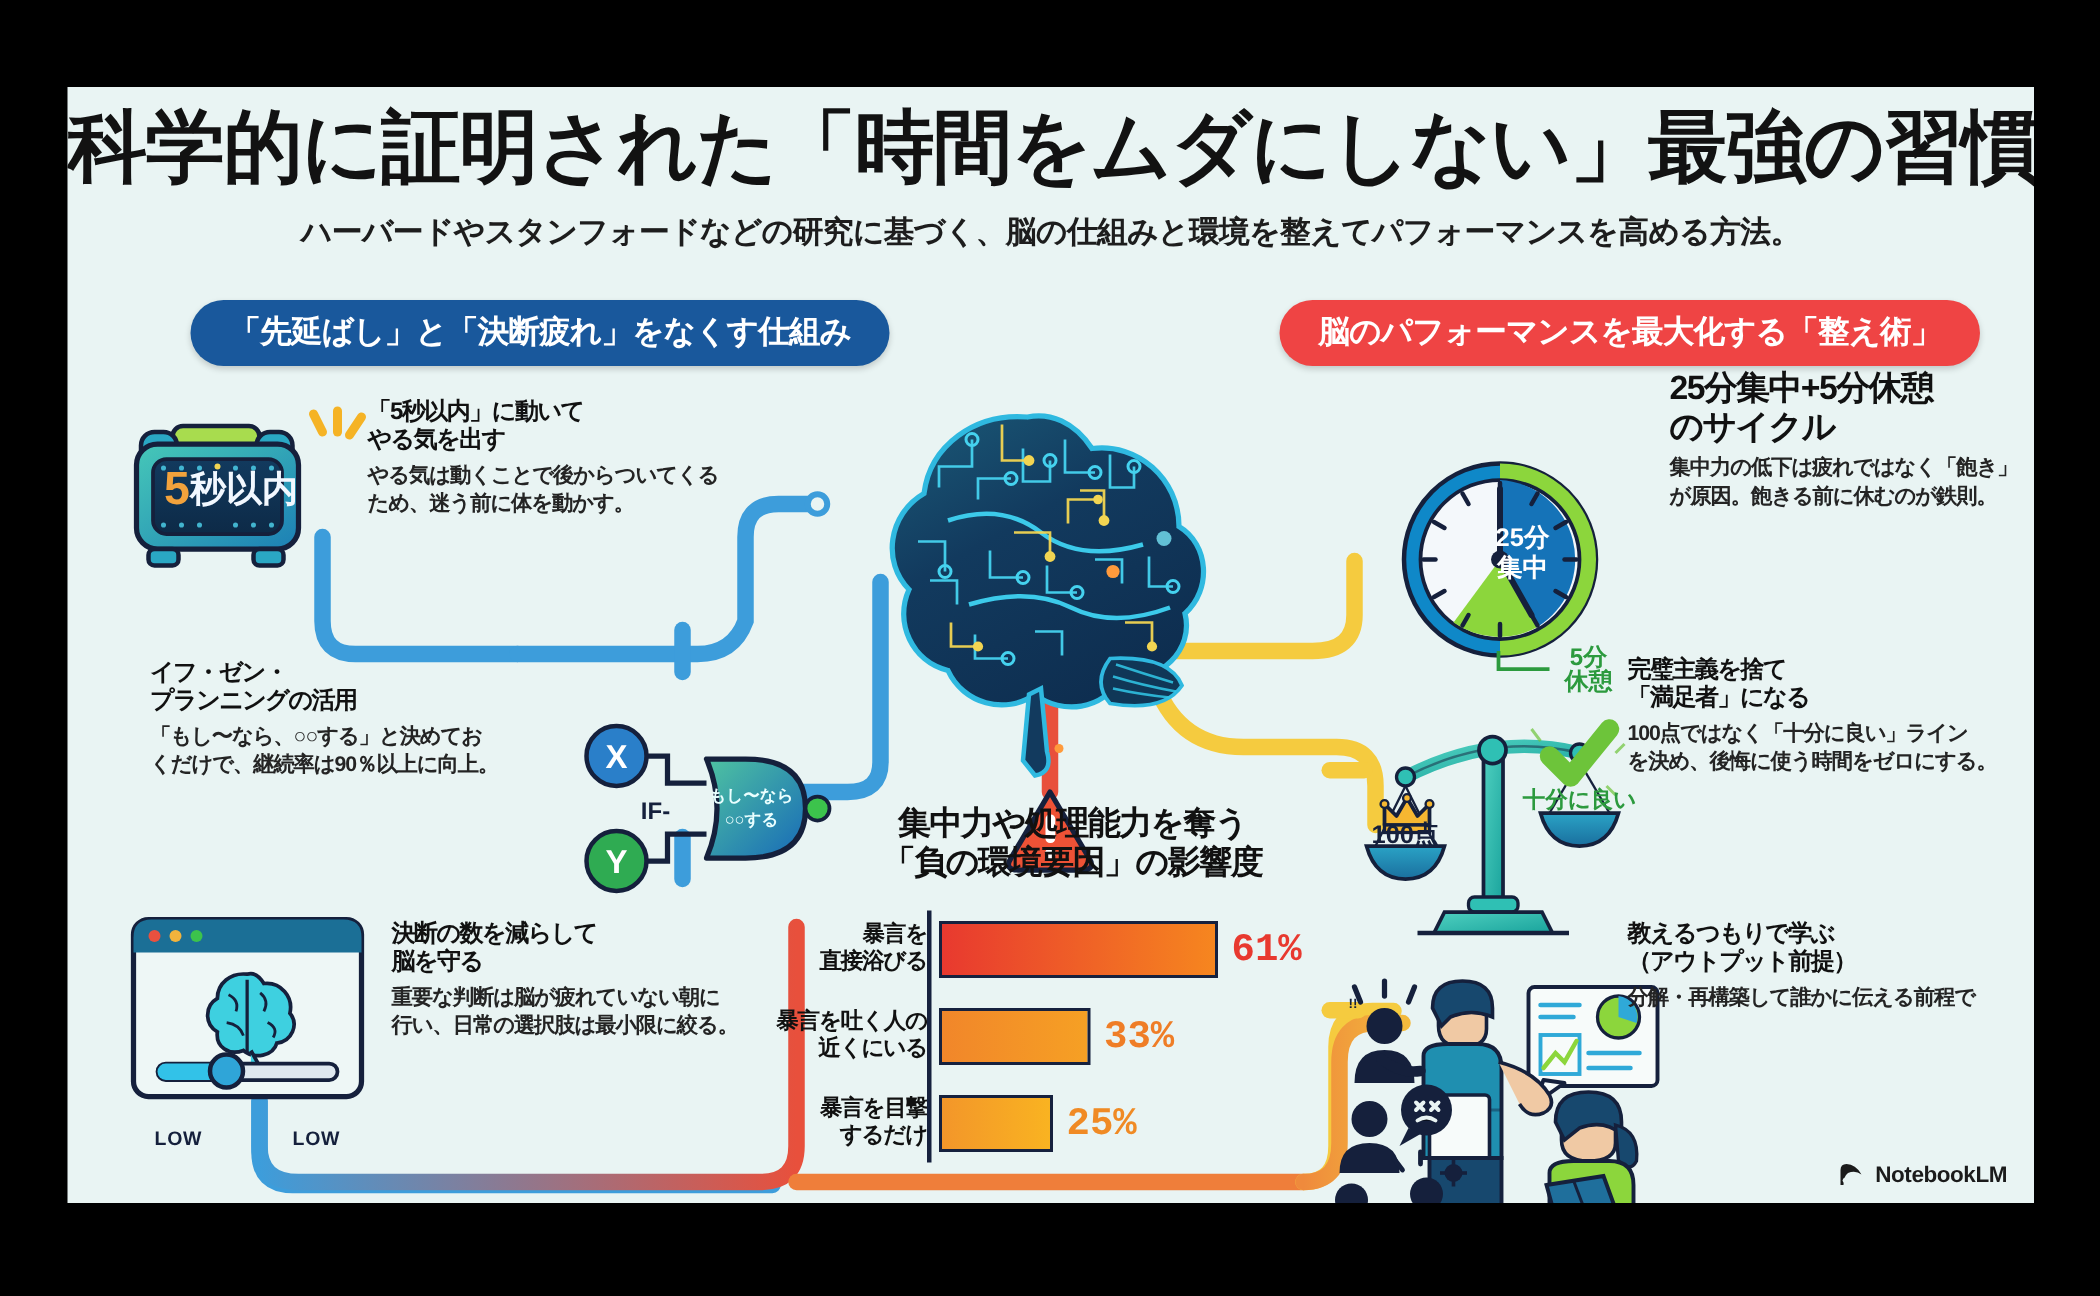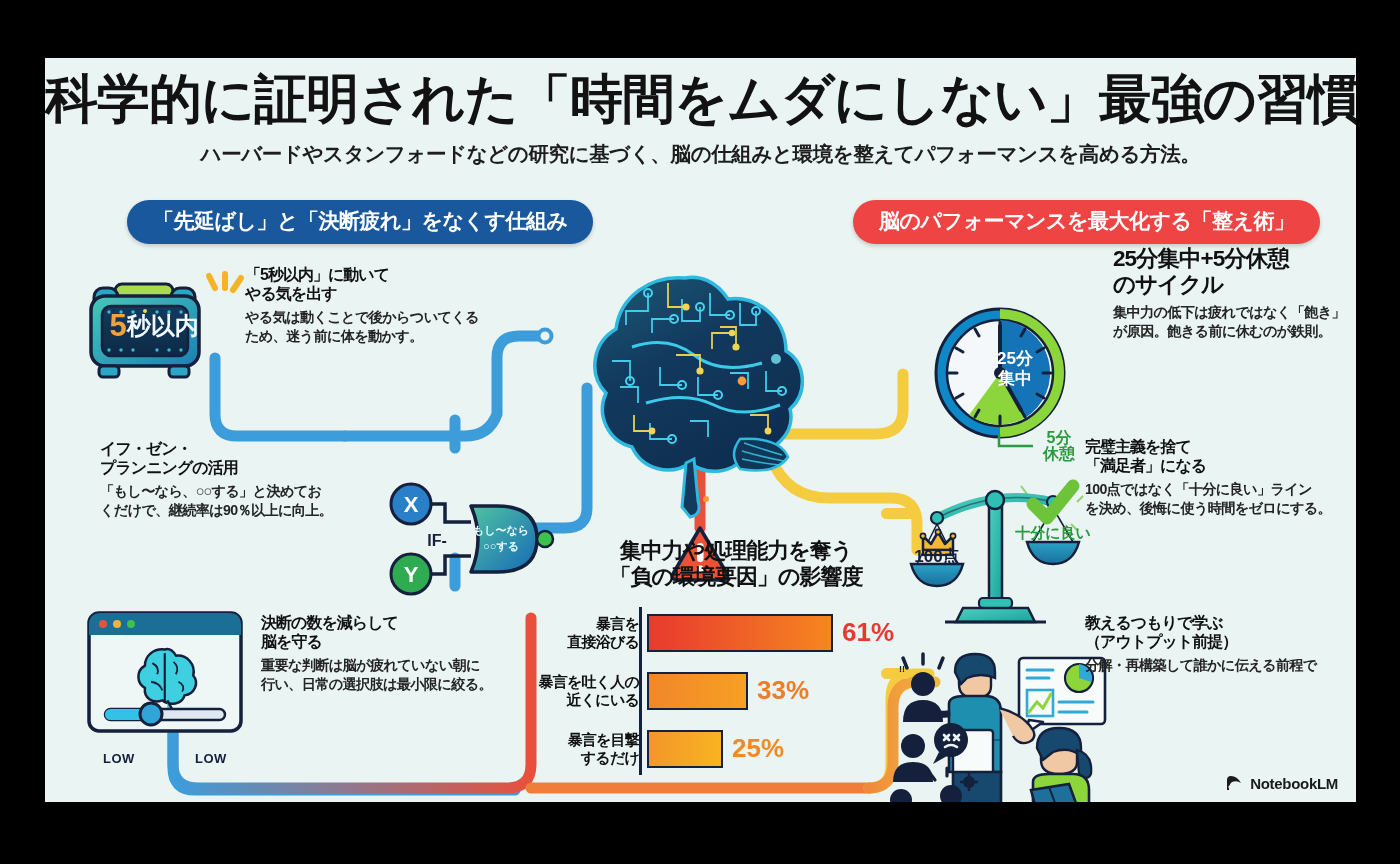--- a/index.html
+++ b/index.html
@@ -43,21 +43,21 @@
     line-height:1.16;letter-spacing:-1px;
   }
   .card-h.sm{font-size:22.5px;}
   .card-b{
     font-size:14.2px;font-weight:bold;color:#242424;
     line-height:1.34;letter-spacing:-0.7px;margin-top:5px;
   }
   .right-card{text-align:left;}
 
   
-  #chart{left:476px;top:480px;width:430px;}
+  #chart{left:455px;top:480px;width:430px;font-family:Liberation Mono, monospace;}
   #chart-title{
     text-align:center;font-size:22px;font-weight:bold;color:#111;
     line-height:1.2;letter-spacing:-1px;
   }
   .bar-row{display:flex;align-items:center;height:56px;margin-top:2px;}
   .bar-label{
     width:118px;text-align:right;padding-right:8px;
     font-size:15px;font-weight:bold;color:#111;
     line-height:1.18;letter-spacing:-0.8px;
   }

